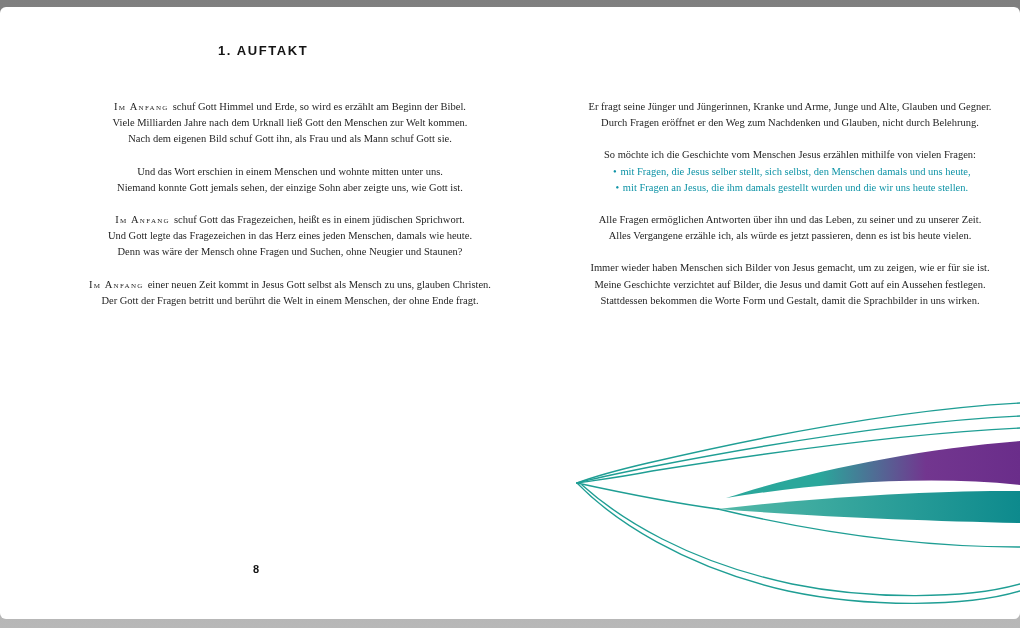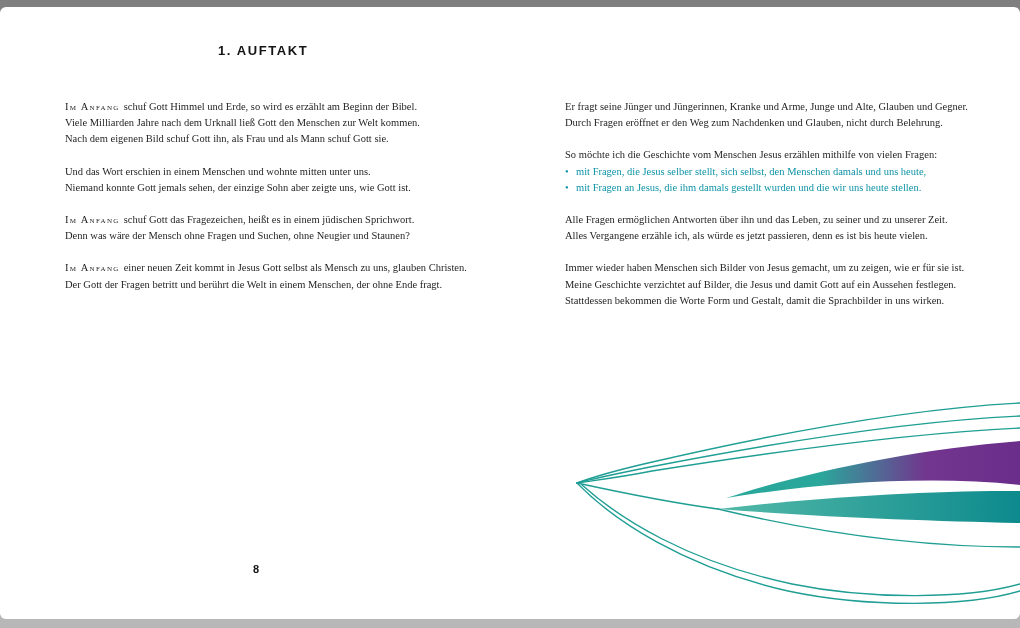--- a/index.html
+++ b/index.html
@@ -13,20 +13,21 @@
     position: relative;
     width: 1020px; height: 628px;
     background: linear-gradient(#7f7f7f, #b8b8b8);
   }
   .page {
     position: absolute;
     left: 0; right: 0; top: 7px; bottom: 9px;
     background: #ffffff;
     border-radius: 6px;
     overflow: hidden;
+    text-align: center;
   }
   .title {
     position: absolute;
     left: 218px; top: 36px;
     margin: 0;
     font-family: "Liberation Sans", sans-serif;
     font-size: 13px;
     font-weight: bold;
     letter-spacing: 1.6px;
     color: #141414;
@@ -80,20 +81,21 @@
         <span class="line"><span class="sc">Im Anfang</span><span>schuf Gott Himmel und Erde, so wird es erzählt am Beginn der Bibel.</span></span>
         <span class="line">Viele Milliarden Jahre nach dem Urknall ließ Gott den Menschen zur Welt kommen.</span>
         <span class="line">Nach dem eigenen Bild schuf Gott ihn, als Frau und als Mann schuf Gott sie.</span>
       </p>
       <p>
         <span class="line">Und das Wort erschien in einem Menschen und wohnte mitten unter uns.</span>
         <span class="line">Niemand konnte Gott jemals sehen, der einzige Sohn aber zeigte uns, wie Gott ist.</span>
       </p>
       <p>
         <span class="line"><span class="sc">Im Anfang</span><span>schuf Gott das Fragezeichen, heißt es in einem jüdischen Sprichwort.</span></span>
+        <span class="line">Und Gott legte das Fragezeichen in das Herz eines jeden Menschen, damals wie heute.</span>
         <span class="line">Denn was wäre der Mensch ohne Fragen und Suchen, ohne Neugier und Staunen?</span>
       </p>
       <p>
         <span class="line"><span class="sc">Im Anfang</span><span>einer neuen Zeit kommt in Jesus Gott selbst als Mensch zu uns, glauben Christen.</span></span>
         <span class="line">Der Gott der Fragen betritt und berührt die Welt in einem Menschen, der ohne Ende fragt.</span>
       </p>
     </div>
 
     <div class="col col-right">
       <p>

